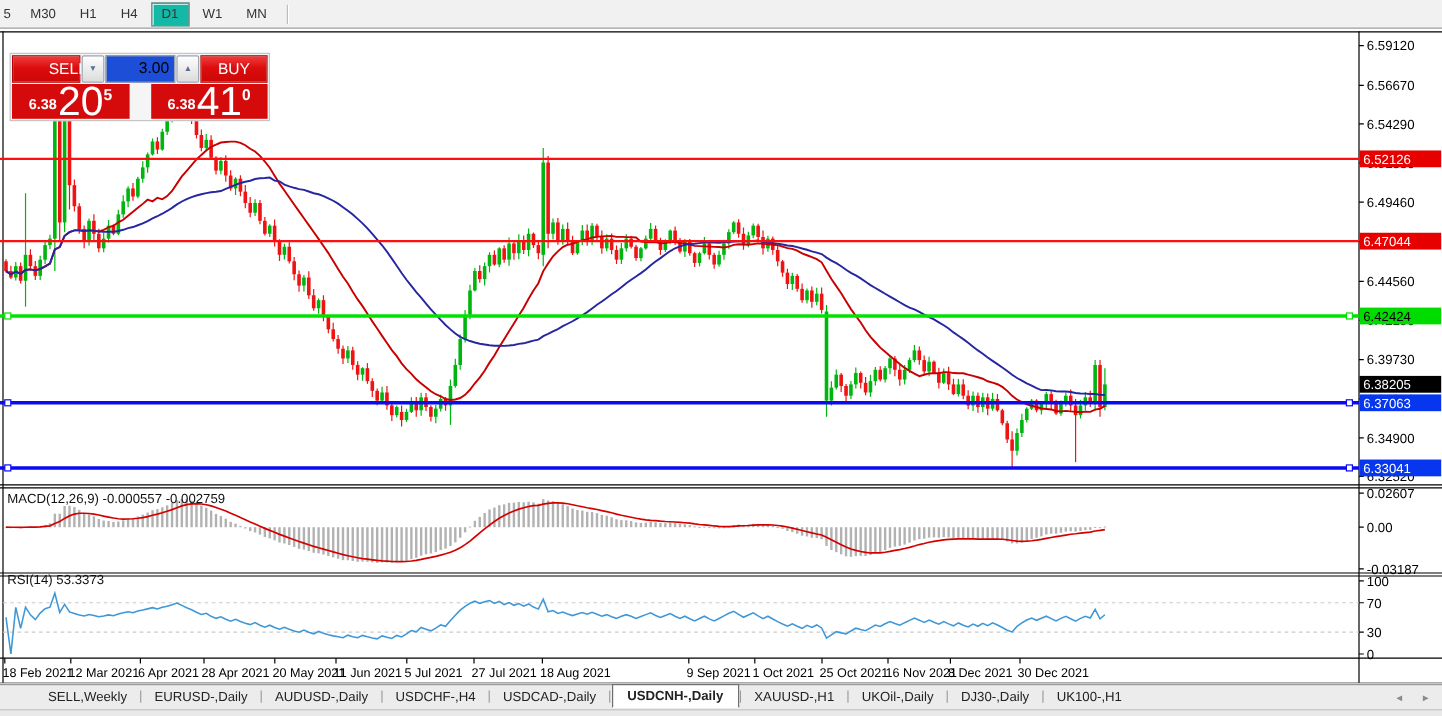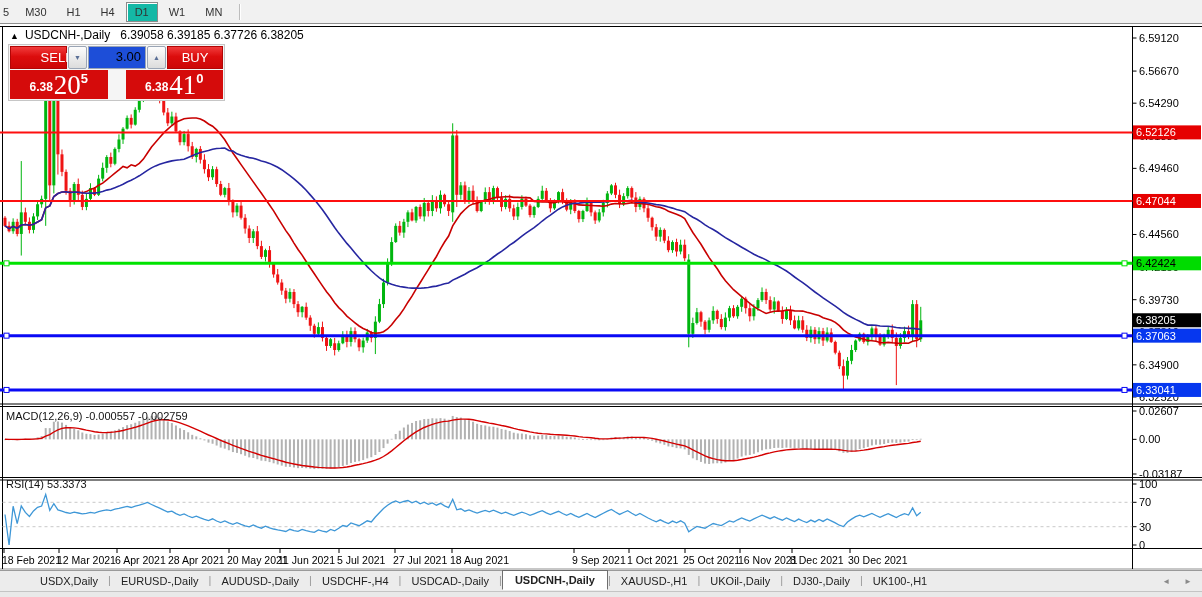--- a/index.html
+++ b/index.html
@@ -40,21 +40,21 @@
   .btn-sell { width:57px;padding-left:36px; } .btn-buy { flex:1; }
   .spin-btn { width:19px; background:linear-gradient(#fdfdfd,#dcdcdc); border:1px solid #9aa5b5;
     border-radius:2px; color:#5a6f96; font-size:7px; display:flex; align-items:center;
     justify-content:center; cursor:pointer; }
   .vol-box { width:58px; background:#1d4ed8; border:1px solid #9aa5b5; font-size:13px; color:#000;
     text-align:right; padding:2px 4px 0 0; }
   .tp-row2 { display:flex; gap:18px; height:29px; margin-top:1px; }
   .price-box { flex:1; background:#d50b0b; color:#fff; display:flex; align-items:flex-end;
     justify-content:center; padding:0 2px 1px 2px; }
   .price-box .pp { font-size:12px; font-weight:bold; margin:0 1px 4px 0; }
-  .price-box .pb { font-size:27px; line-height:25px;font-family:Liberation Serif, serif; }
+  .price-box .pb { font-size:34px; line-height:25px; }
   .price-box .ps { font-size:13px; font-weight:bold; align-self:flex-start; margin-top:1px; }
 
   
   .tabbar { position:absolute; left:0; top:570px; width:1202px; height:21px;
     background:#ececec; border-top:1px solid #9a9a9a; display:flex; align-items:stretch;
     padding-left:30px; font-size:11px; color:#222; }
   .tab { padding:4px 10px 0 10px; white-space:nowrap; cursor:pointer; }
   .tab.active { background:#fff; border:1px solid #6f6f6f; border-bottom:1px solid #fff;
     font-weight:bold; margin-top:0; padding:3px 12px 0 12px; position:relative; top:-1px; }
   .tab-sep { color:#999; padding-top:3px; }
@@ -905,23 +905,20 @@
           <text x="683" y="564" font-size="10.5" fill="#000">25 Oct 2021</text>
           <line x1="740" y1="548.5" x2="740" y2="553" stroke="#000" stroke-width="1"></line>
           <text x="738" y="564" font-size="10.5" fill="#000">16 Nov 2021</text>
           <line x1="792" y1="548.5" x2="792" y2="553" stroke="#000" stroke-width="1"></line>
           <text x="790" y="564" font-size="10.5" fill="#000">8 Dec 2021</text>
           <line x1="850" y1="548.5" x2="850" y2="553" stroke="#000" stroke-width="1"></line>
           <text x="848" y="564" font-size="10.5" fill="#000">30 Dec 2021</text>
         </g>
       </svg>
 
-    <div class="chart-title">
-      <span class="collapse">▲</span><span>USDCNH-,Daily</span><span class="ohlc">6.39058 6.39185 6.37726 6.38205</span>
-    </div>
 
     <div class="trade-panel">
       <div class="tp-row1">
         <div class="btn-trade btn-sell">SELL</div>
         <div class="spin-btn">▼</div>
         <div class="vol-box">3.00</div>
         <div class="spin-btn">▲</div>
         <div class="btn-trade btn-buy">BUY</div>
       </div>
       <div class="tp-row2">
@@ -936,21 +933,21 @@
           <span class="ps">0</span>
         </div>
       </div>
     </div>
 
     <div class="panel-label macd-label">MACD(12,26,9) -0.000557 -0.002759</div>
     <div class="panel-label rsi-label">RSI(14) 53.3373</div>
   </div>
 
   <div class="tabbar">
-      <div class="tab">USDX,Daily</div>
+      <div class="tab">SELL,Weekly</div>
       <div class="tab-sep">|</div>
       <div class="tab">EURUSD-,Daily</div>
       <div class="tab-sep">|</div>
       <div class="tab">AUDUSD-,Daily</div>
       <div class="tab-sep">|</div>
       <div class="tab">USDCHF-,H4</div>
       <div class="tab-sep">|</div>
       <div class="tab">USDCAD-,Daily</div>
       <div class="tab-sep">|</div>
       <div class="tab active">USDCNH-,Daily</div>

